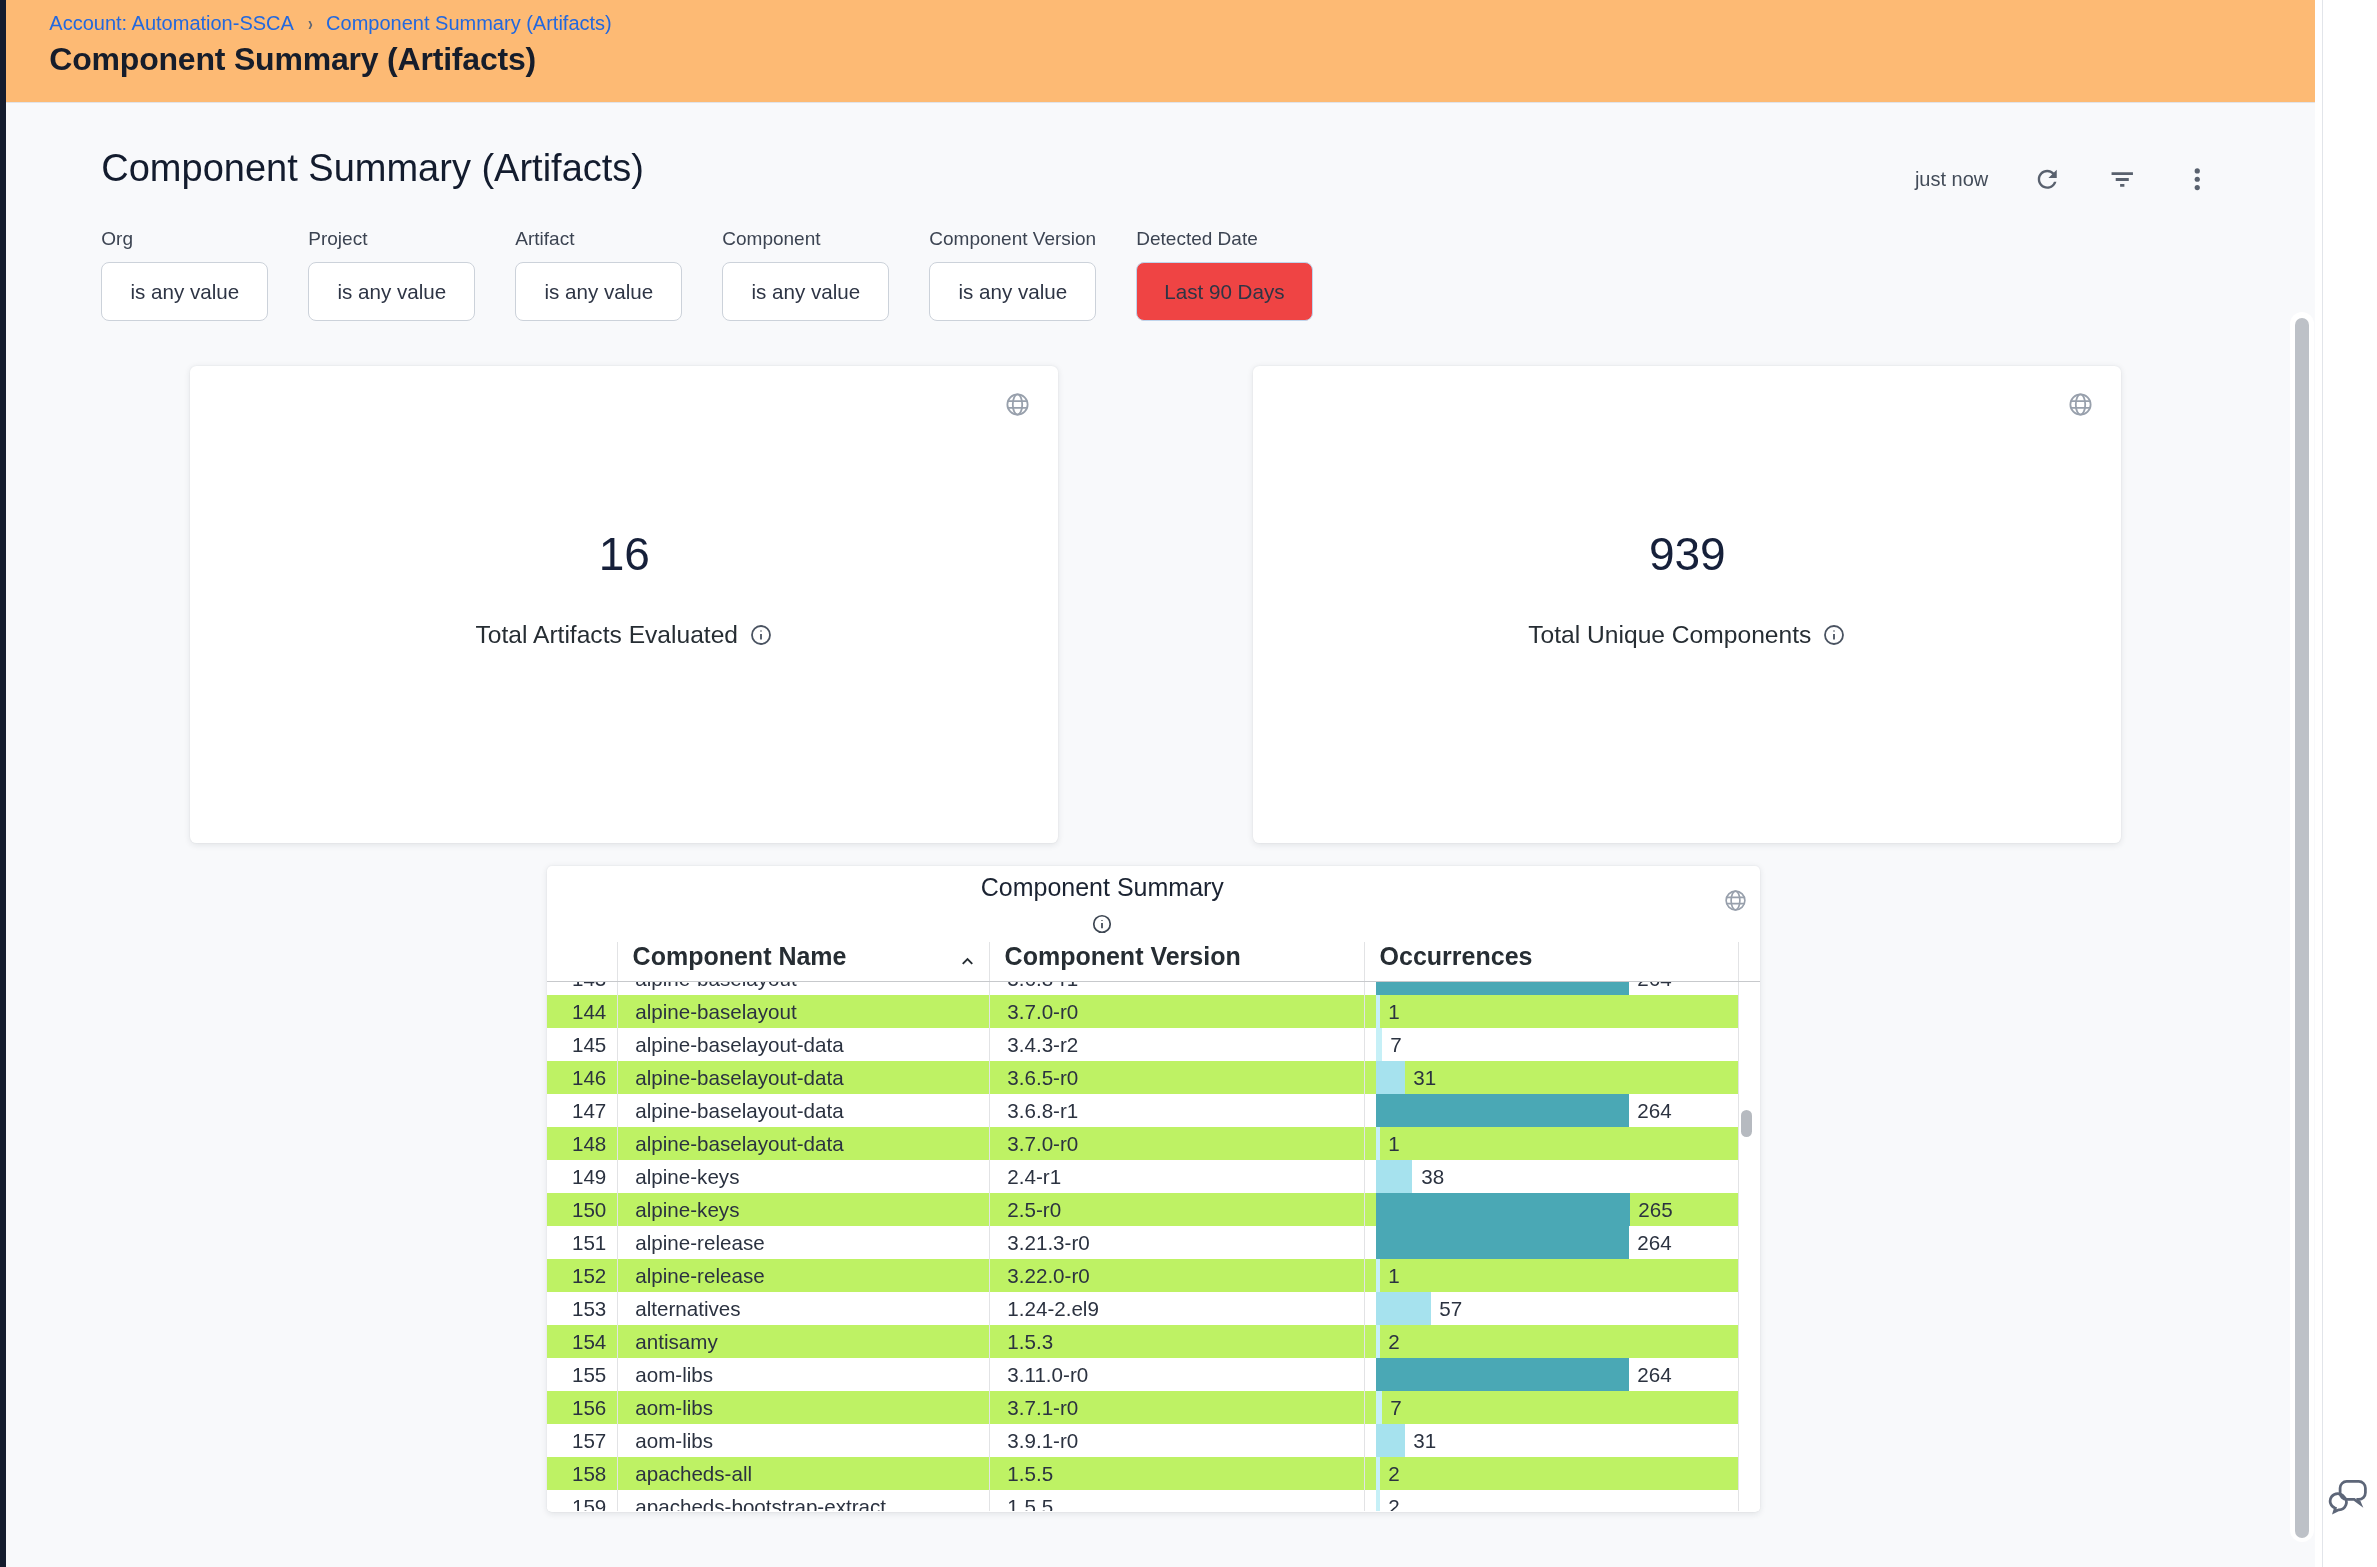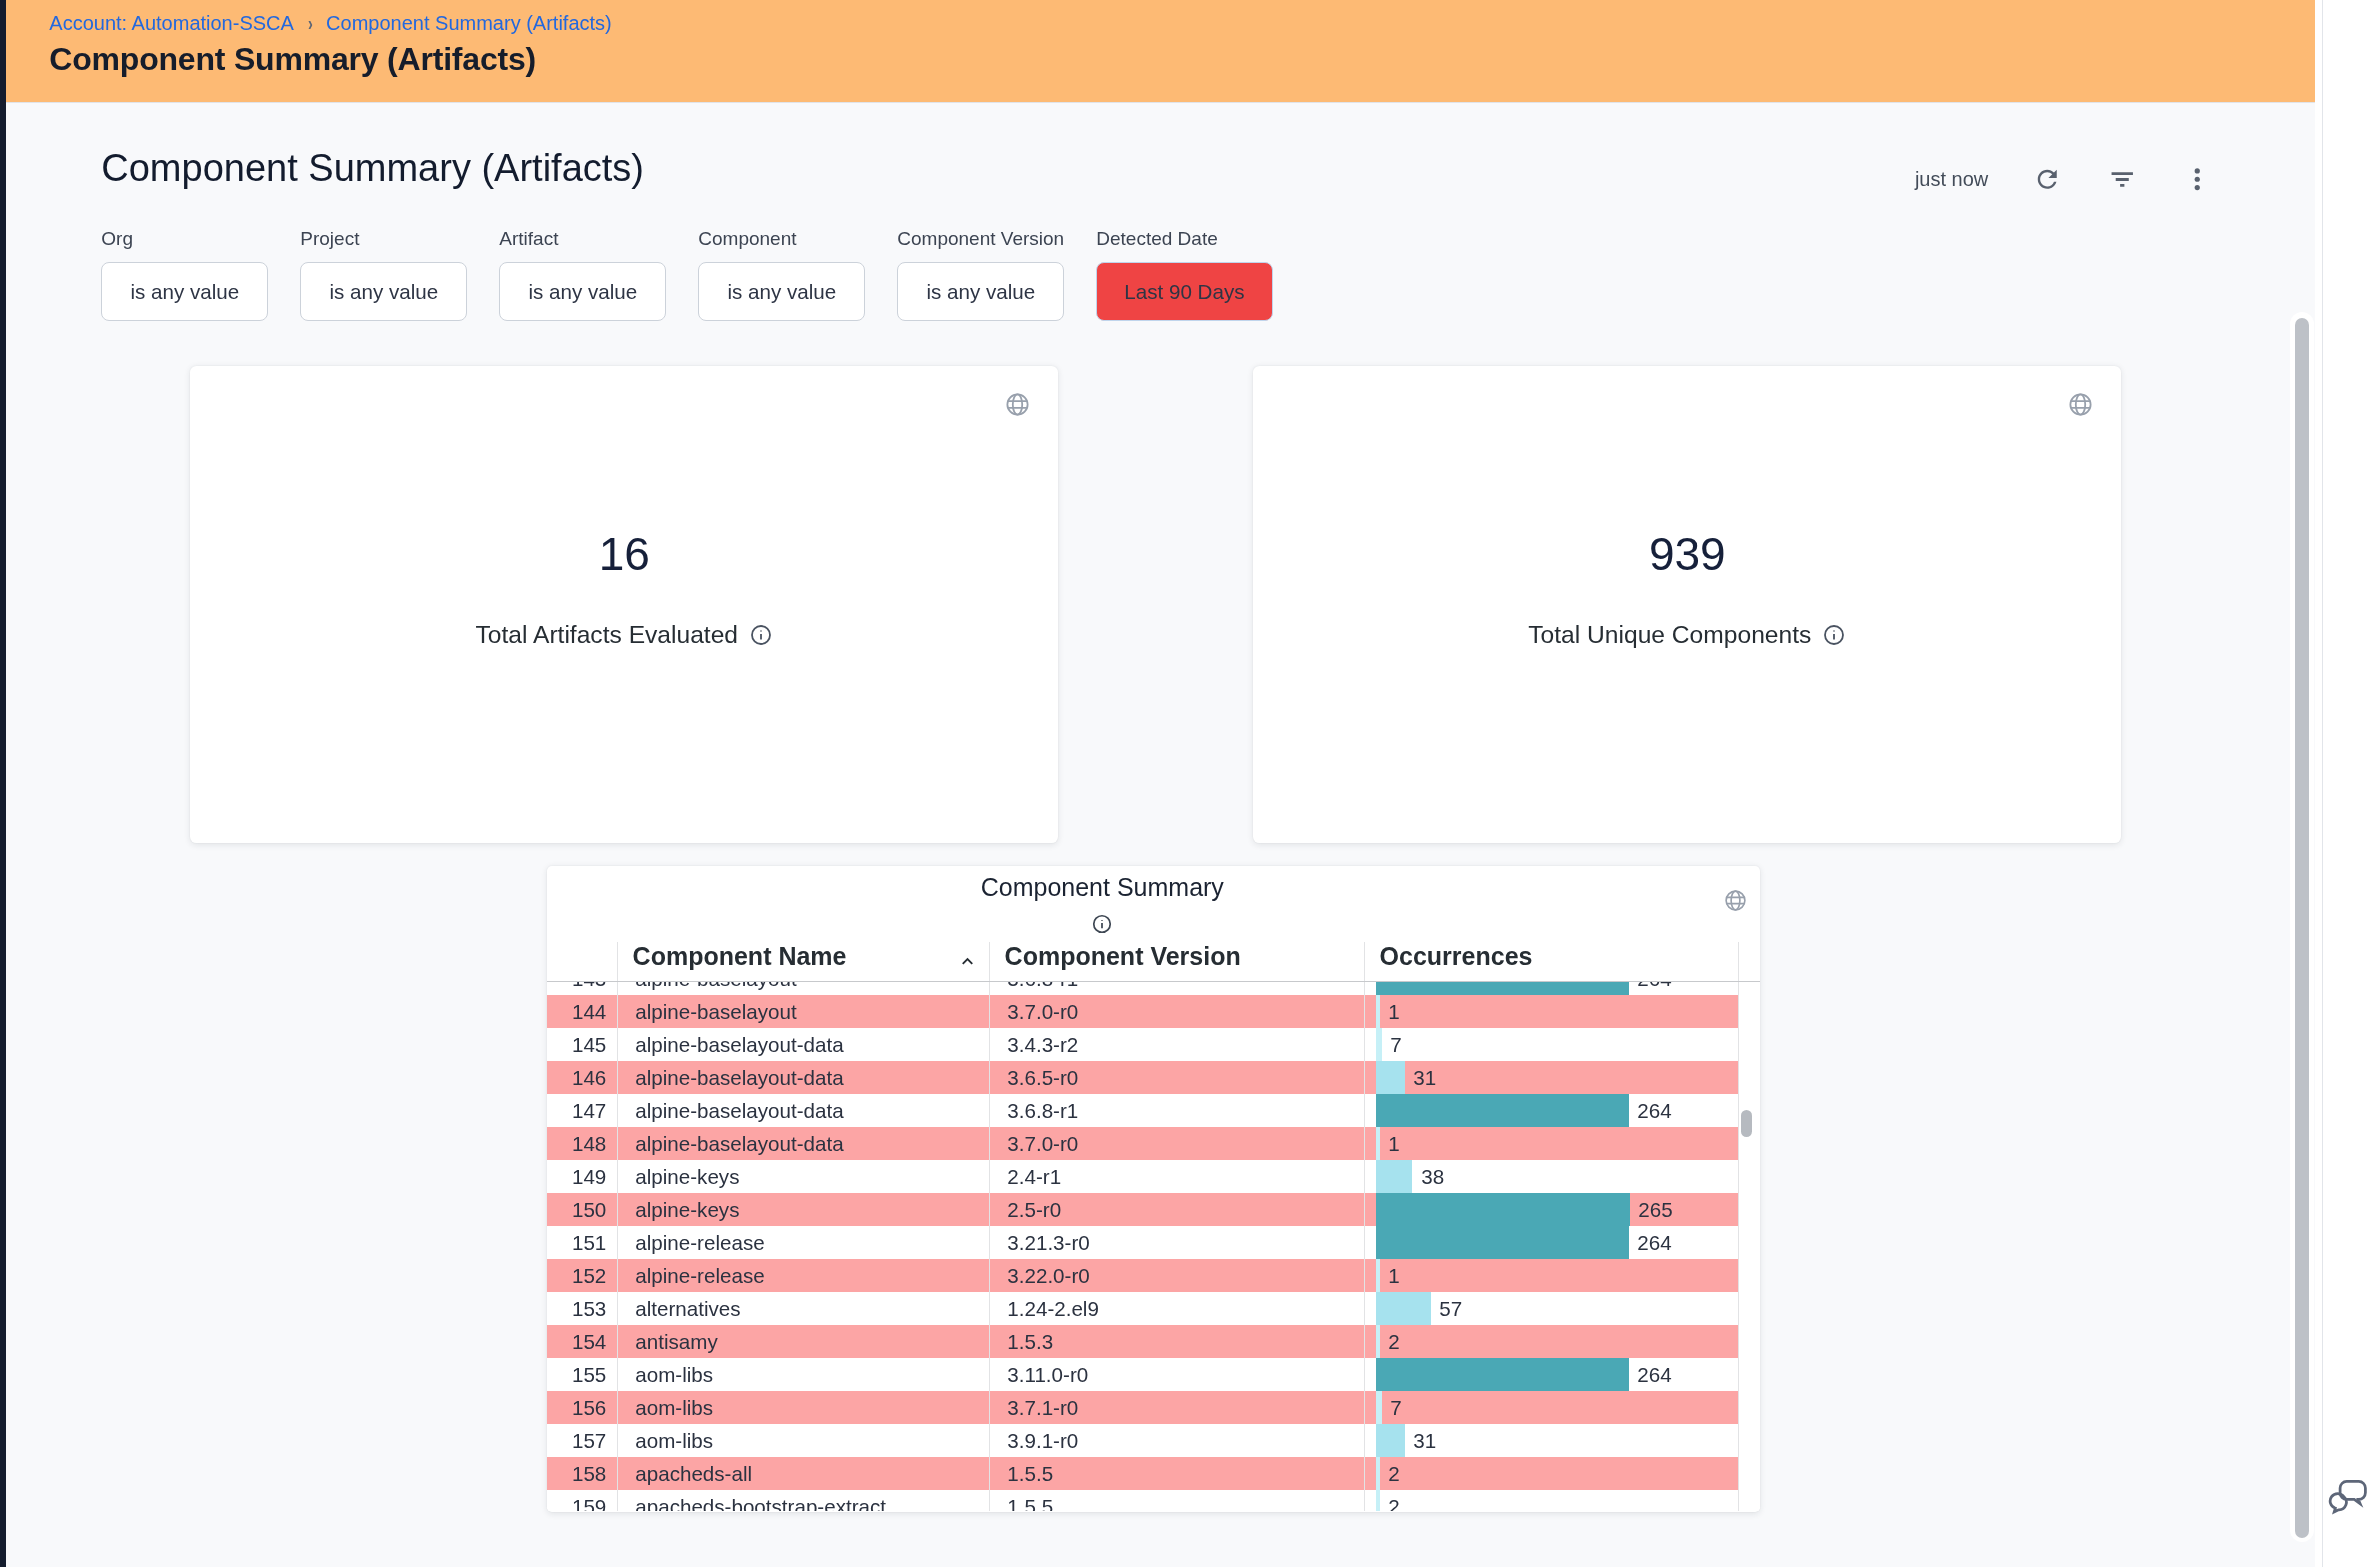--- a/index.html
+++ b/index.html
@@ -19,21 +19,21 @@
   .page-h1 { position:absolute; left:43px; top:41px; font-size:32px; font-weight:700; color:#161d2b; letter-spacing:-0.2px; }
 
   
   .dash { position:absolute; left:0; top:103px; width:2309px; height:1464px; background:#f8f9fb; }
   .dash-title { position:absolute; left:95px; top:44px; font-size:38px; font-weight:500; color:#131c2e; }
   .dash-actions { position:absolute; top:60px; right:102px; display:flex; align-items:center; gap:43px; }
   .refreshed { font-size:20px; color:#434c59; }
   .icon-btn { background:none; border:none; cursor:pointer; width:32px; height:32px; display:flex; align-items:center; justify-content:center; padding:0; }
 
   
-  .filters { position:absolute; left:95px; top:125px; display:flex; gap:32px; }
+  .filters { position:absolute; left:95px; top:125px; display:flex; gap:40px; }
   .filter-label { font-size:19px; color:#3c4452; margin-bottom:12px; }
   .filter-btn {
     min-width:167px; height:59px; padding:0 27px; font-size:20.6px; color:#2e3545;
     background:#fff; border:1.6px solid #ccd2da; border-radius:8px; cursor:pointer;
     font-family:inherit; display:flex; align-items:center; justify-content:center;
   }
   .filter-btn.active { background:#ef4444; border-color:#c0d5ec; }
 
   
   .card { position:absolute; background:#fff; box-shadow:0 1.6px 6.3px rgba(25,35,50,.10), 0 0 1.6px rgba(25,35,50,.08); }
@@ -50,21 +50,21 @@
   .tgrid { display:grid; grid-template-columns:70px 372px 375px 374px 22px; }
   .thead { height:40px; border-bottom:1.6px solid #c7c9cc; }
   .th { font-size:25px; font-weight:700; color:#262d33; display:flex; align-items:flex-start; position:relative; overflow:hidden; white-space:nowrap; }
   .th, .cell { border-left:0.8px solid #e2e3e5; }
   .th:first-child, .cell:first-child { border-left:none; }
   .th .th-text { padding-left:14.3px; }
   .sort-caret { position:absolute; right:12.7px; top:10.3px; }
 
   .tbody { height:529px; overflow:hidden; position:relative; }
   .trow { height:33px; cursor:pointer; }
-  .trow.even .cell { background:#fca5a5; }
+  .trow.even .cell { background:#bef264; }
   .trow .gutter { background:#fff !important; }
   .cell { font-size:20.6px; color:#2b3240; display:flex; align-items:center; overflow:hidden; white-space:nowrap; background:#fff; }
   .cell.num { justify-content:flex-end; padding-right:11px; }
   .cell.name, .cell.ver { padding-left:17px; }
   .cell.occ { position:relative; padding-left:10.3px; }
   .bar { height:100%; flex:none; }
   .bar-label { position:absolute; top:0; height:33px; line-height:33px; font-size:20.6px; color:#2b3240; }
 
   .table-scroll-thumb { position:absolute; left:1194px; top:244px; width:10.3px; height:27px; border-radius:5.6px; background:#b6bac0; cursor:pointer; }
 

